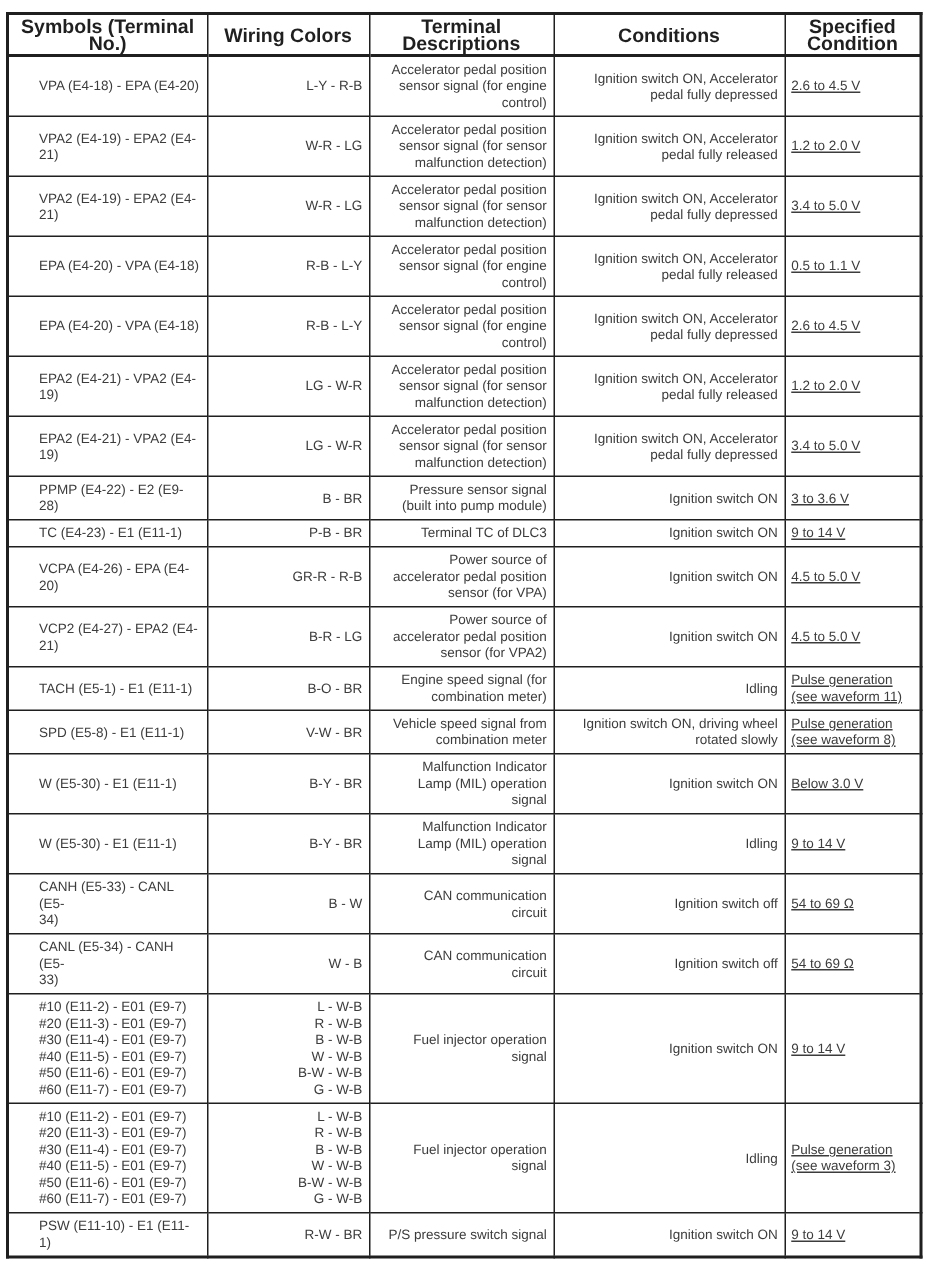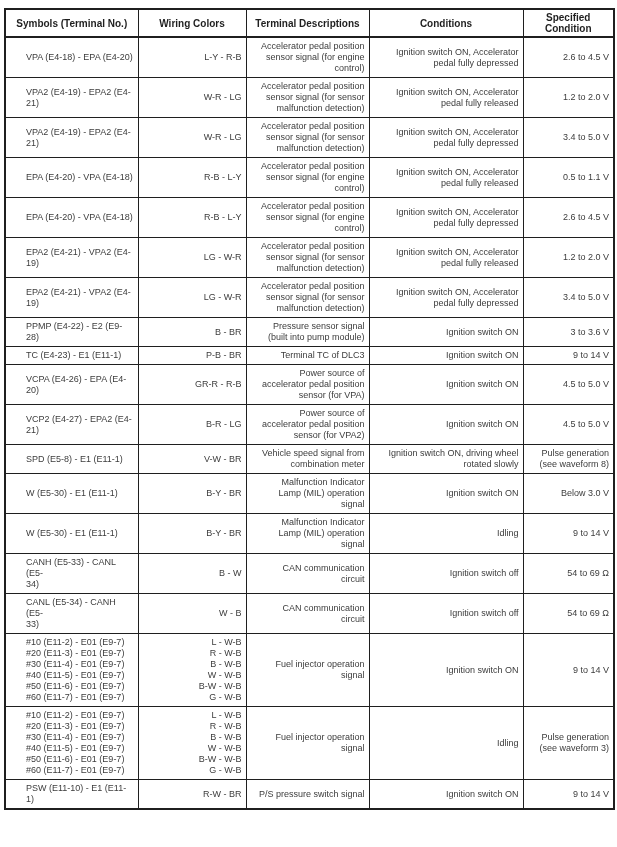--- a/index.html
+++ b/index.html
@@ -33,28 +33,28 @@
     white-space: pre-line;
     overflow: hidden;
     word-wrap: break-word;
   }
   .spec-table thead th {
     font-weight: bold;
     color: #1f1f1f;
     text-align: center;
     border-bottom: 2px solid #1f1f1f;
     padding: 2px 2px;
-    font-size: 10px;
+    font-size: 13px;
     line-height: 11px;
   }
   td.c-sym  { text-align: left; padding-left: 20px; }
   td.c-col  { text-align: right; }
   td.c-desc { text-align: right; }
   td.c-cond { text-align: right; }
-  td.c-spec { text-align: right; }
+  td.c-spec { text-align: left; text-decoration: underline; }
 </style>
 </head>
 <body>
 
 <div class="page">
   <table class="spec-table">
     <colgroup>
       <col style="width:133px">
       <col style="width:108px">
       <col style="width:123px">
@@ -179,20 +179,29 @@
   <tr>
     <td class="c-sym">VCP2 (E4-27) - EPA2 (E4-21)</td>
     <td class="c-col">B-R - LG</td>
     <td class="c-desc">Power source of
 accelerator pedal position
 sensor (for VPA2)</td>
     <td class="c-cond">Ignition switch ON</td>
     <td class="c-spec">4.5 to 5.0 V</td>
   </tr>
 
+  <tr>
+    <td class="c-sym">TACH (E5-1) - E1 (E11-1)</td>
+    <td class="c-col">B-O - BR</td>
+    <td class="c-desc">Engine speed signal (for
+combination meter)</td>
+    <td class="c-cond">Idling</td>
+    <td class="c-spec">Pulse generation
+(see waveform 11)</td>
+  </tr>
 
   <tr>
     <td class="c-sym">SPD (E5-8) - E1 (E11-1)</td>
     <td class="c-col">V-W - BR</td>
     <td class="c-desc">Vehicle speed signal from
 combination meter</td>
     <td class="c-cond">Ignition switch ON, driving wheel
 rotated slowly</td>
     <td class="c-spec">Pulse generation
 (see waveform 8)</td>

